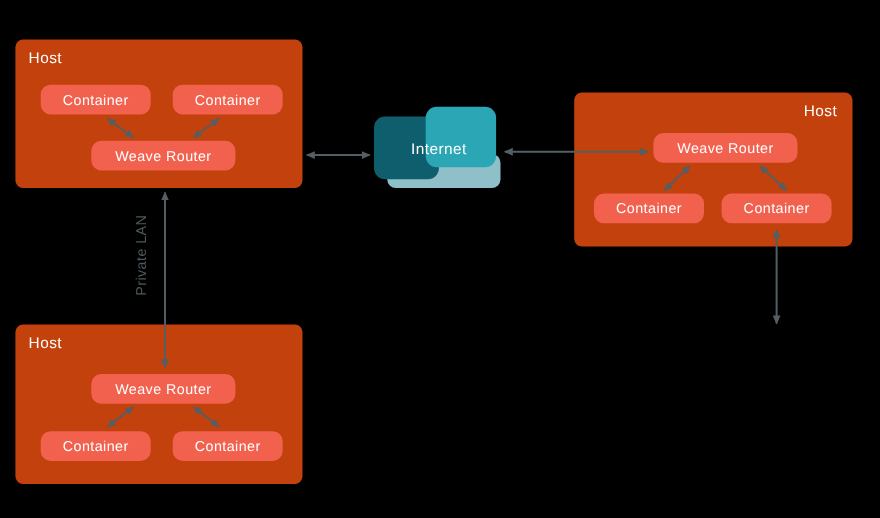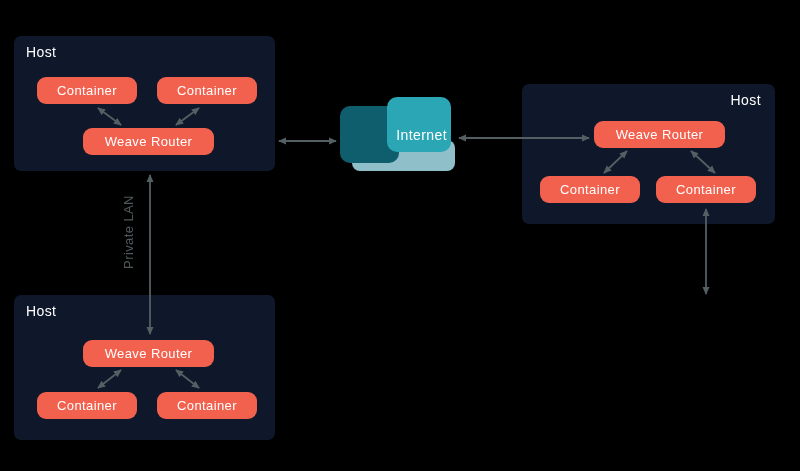--- a/index.html
+++ b/index.html
@@ -3,21 +3,21 @@
 <meta charset="utf-8">
 <style>
   html, body { margin: 0; padding: 0; background: #000; }
   .stage {
     position: relative; width: 800px; height: 471px; background: #000000;
     overflow: hidden; font-family: "Liberation Sans", "DejaVu Sans", sans-serif;
     color: #ffffff;
   }
 
   
-  .host { position: absolute; background: #0f172a; border-radius: 7px; z-index: 2; }
+  .host { position: absolute; background: #c2410c; border-radius: 7px; z-index: 2; }
   .host-tl { left: 14px;  top: 36px;  width: 261px; height: 135px; }
   .host-bl { left: 14px;  top: 295px; width: 261px; height: 145px; }
   .host-r  { left: 522px; top: 84px;  width: 253px; height: 140px; }
   .host-label { position: absolute; font-size: 14px; letter-spacing: .4px; color: #fff; }
   .host-label.tl { left: 12px; top: 8px; }
   .host-label.tr { right: 14px; top: 8px; }
 
   
   .nodebox {
     position: absolute; background: #F2614E; border-radius: 9px; color: #fff;
@@ -43,21 +43,21 @@
   .host-r .c-b    { left: 134px; top: 92px; }
 
   
   .internet { position: absolute; left: 340px; top: 97px; width: 118px; height: 76px; z-index: 2; }
   .inet-light { position: absolute; left: 12px; top: 43px; width: 103px; height: 31px;
                 background: #8FC0CA; border-radius: 8px; z-index: 1; }
   .inet-dark  { position: absolute; left: 0;   top: 9px;  width: 59px;  height: 57px;
                 background: #0E5E6D; border-radius: 10px; z-index: 2; }
   .inet-mid   { position: absolute; left: 47px; top: 0;   width: 64px;  height: 55px;
                 background: #2AA6B5; border-radius: 10px; z-index: 3; }
-  .inet-label { position: absolute; left: 11px; top: 30px; width: 96px; text-align: right;
+  .inet-label { position: absolute; left: 11px; top: 30px; width: 96px; text-align: center;
                 font-size: 14px; letter-spacing: .4px; color: #fff; z-index: 4; }
 
   
   .storage { position: absolute; left: 660px; top: 300px; width: 107px; height: 141px; z-index: 2; }
   .storage-back  { position: absolute; left: 0;   top: 0;   width: 100px; height: 134px;
                    background: #FBD488; border-radius: 10px; }
   .storage-front { position: absolute; left: 7px; top: 7px; width: 100px; height: 134px;
                    background: #F6BB54; border-radius: 10px; }
   .storage-label { position: absolute; left: 7px; top: 48px; width: 100px; text-align: center;
                    font-size: 13.5px; letter-spacing: .4px; line-height: 20px;

